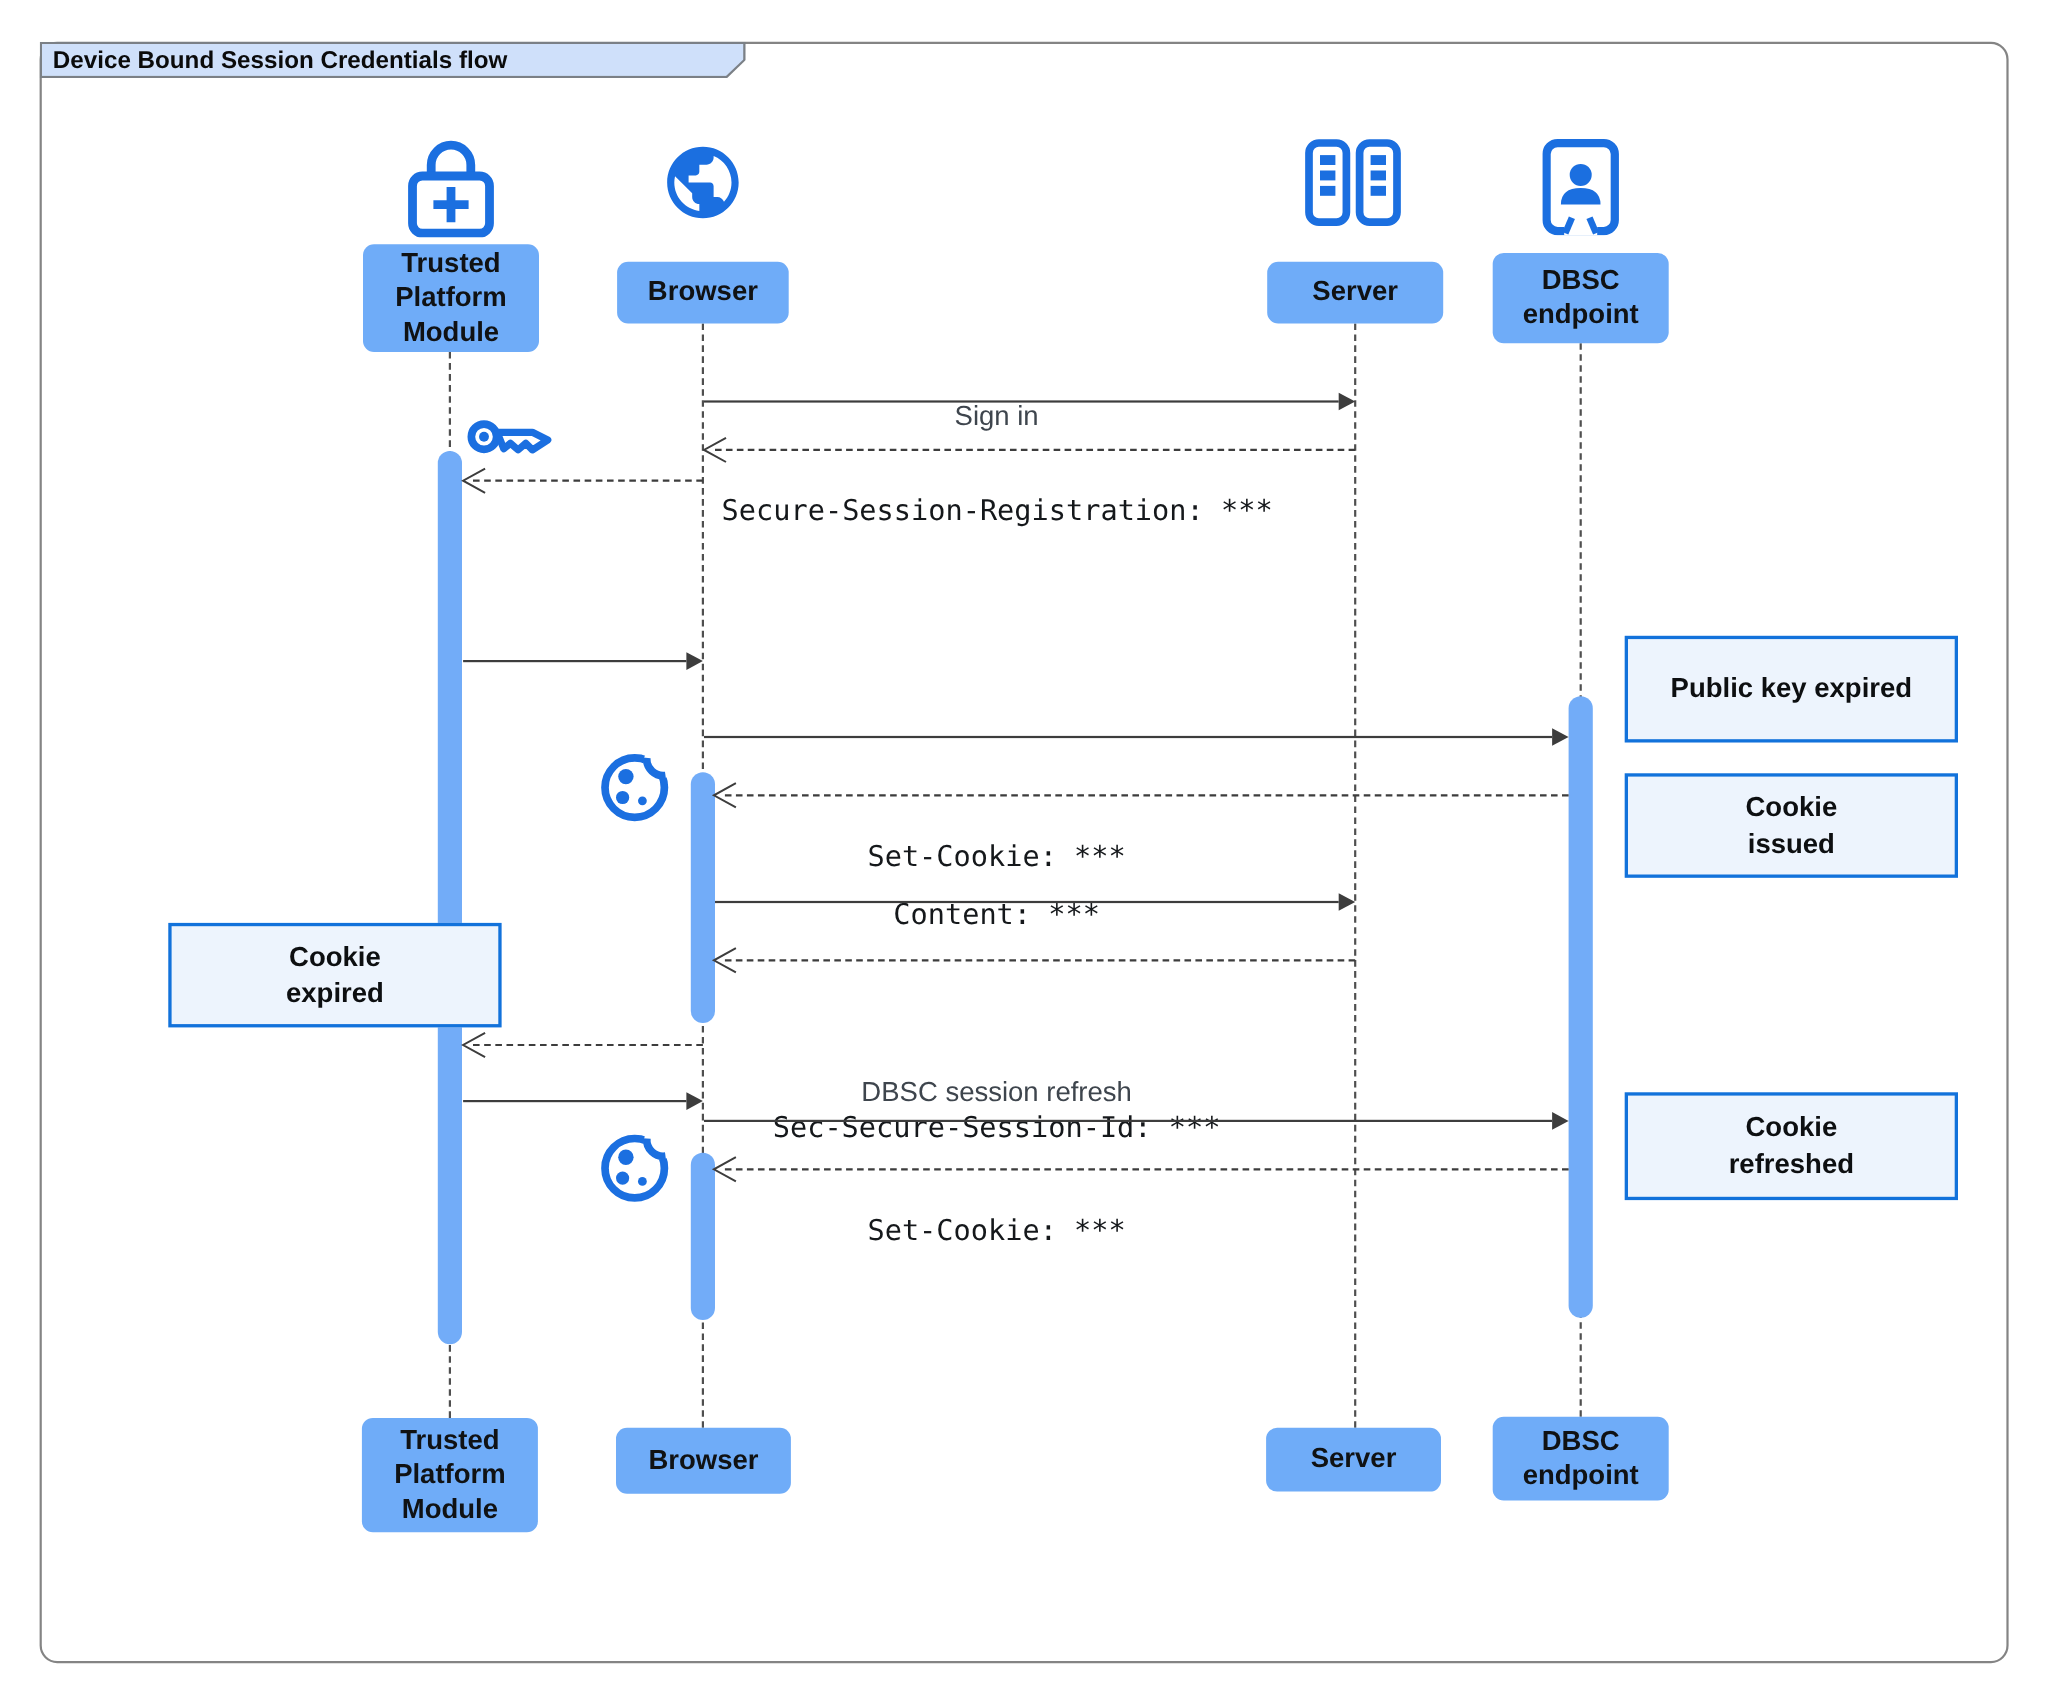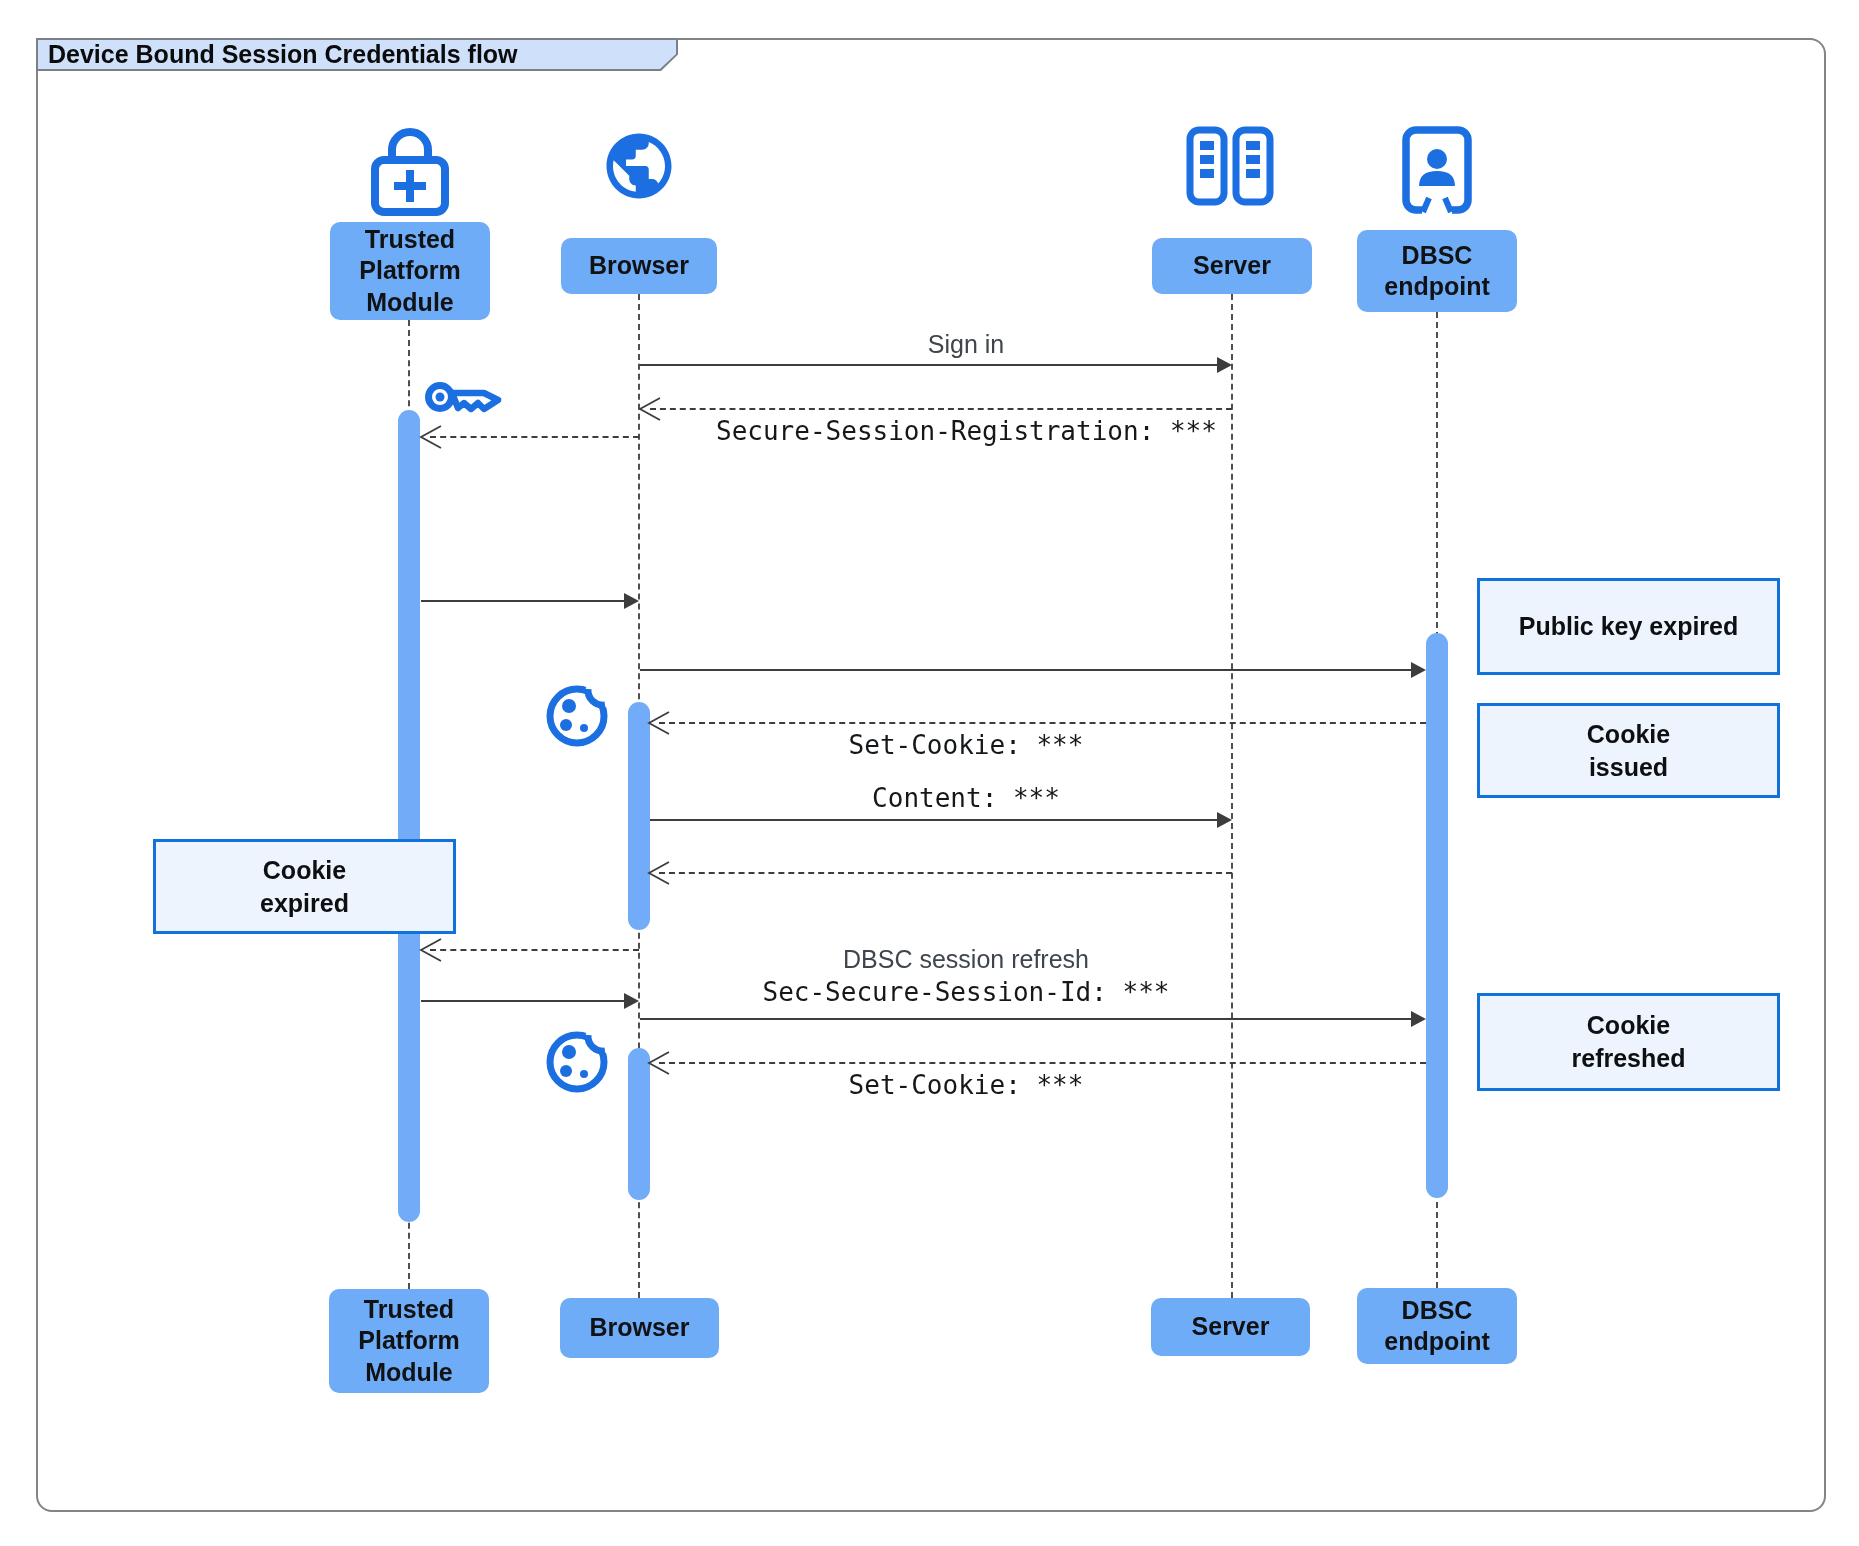--- a/index.html
+++ b/index.html
@@ -15,21 +15,21 @@
     position:absolute;left:36px;top:38px;width:642px;height:33px;
     background:#7b8086;
     clip-path:polygon(0 0,100% 0,100% 50%,calc(100% - 17px) 100%,0 100%);
   }
   .title-tab-inner{
     position:absolute;left:2px;top:2px;right:2px;bottom:2px;
     background:#cfe0fa;
     clip-path:polygon(0 0,100% 0,100% 48%,calc(100% - 16px) 100%,0 100%);
     display:flex;align-items:center;
   }
-  .title-text{font-weight:bold;font-size:25px;color:#0b0b0b;padding-left:10px;white-space:nowrap;}
+  .title-text{font-weight:bold;font-size:22px;color:#0b0b0b;padding-left:10px;white-space:nowrap;}
   .lifeline{position:absolute;width:0;border-left:2px dashed #4f4f4f;}
   .bar{position:absolute;width:22px;background:#72acf8;border-radius:11px;}
   .abox{
     position:absolute;background:#6facf8;border-radius:10px;
     display:flex;align-items:center;justify-content:center;text-align:center;
     font-weight:bold;font-size:25px;line-height:1.26;color:#101214;white-space:pre-line;
   }
   .note{
     position:absolute;background:#edf4fd;border:3.5px solid #1272db;
     display:flex;align-items:center;justify-content:center;text-align:center;
@@ -38,22 +38,22 @@
   .msg-line{position:absolute;height:0;}
   .solid{border-top:2px solid #3d3d3d;}
   .dashed{border-top:2px dashed #3d3d3d;}
   .head-right{
     position:absolute;width:0;height:0;
     border-top:8px solid transparent;border-bottom:8px solid transparent;
     border-left:15px solid #3d3d3d;
   }
   .chevron{position:absolute;}
   .msg-label{
-    position:absolute;width:500px;left:716px;text-align:center;
-    font-size:25px;color:#3e454d;white-space:nowrap;
+    position:absolute;width:500px;left:656px;text-align:center;
+    font-size:25px;color:#3e454d;white-space:nowrap;margin-top:34px;
   }
   .mono{
     font-family:"DejaVu Sans Mono","Liberation Mono",monospace;
     font-size:26px;color:#15181b;
   }
   .icon{position:absolute;}
 </style>
 </head>
 <body>
 

